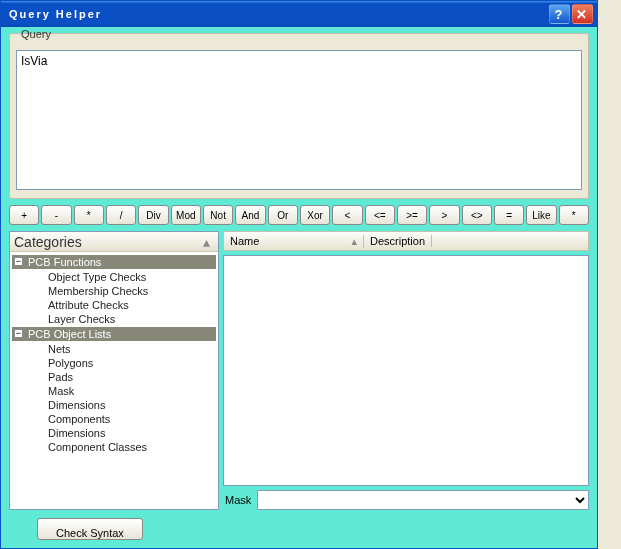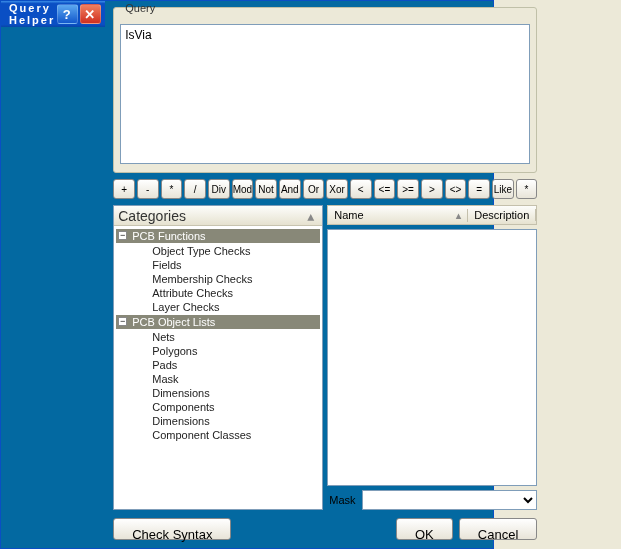--- a/index.html
+++ b/index.html
@@ -5,26 +5,26 @@
     * { box-sizing: border-box; margin: 0; padding: 0; }
     body {
       font-family: Tahoma, Arial, sans-serif;
       font-size: 11px;
       background: #ece9d8;
       width: 621px;
       height: 549px;
       overflow: hidden;
     }
     .window {
-      width: 494px;
+      width: 598px;
       height: 549px;
       border: 1px solid #0a4fc4;
-      background: #0369a1;
+      background: #5eead4;
       display: flex;
-      flex-direction: row;
+      flex-direction: column;
     }
     .titlebar {
       background: linear-gradient(to bottom, #3b8ee8 0%, #0a4fc4 10%, #0a4fc4 90%, #0846a8 100%);
       height: 26px;
       display: flex;
       align-items: center;
       padding: 0 4px 0 8px;
       color: #fff;
       font-weight: bold;
       font-family: "Trebuchet MS", Tahoma, sans-serif;
@@ -186,22 +186,23 @@
       display:flex;
       justify-content:space-between;
       padding: 4px 0 0 0;
     }
     .footer-btn {
       height:22px;
       padding: 8px 18px;
       border:1px solid #888;
       border-radius:3px;
       background: linear-gradient(to bottom, #fff, #e8e4d8);
-      font-size:13px;
+      font-size:11px;
       cursor:pointer;
+      margin-left:28px;
     }
     .footer .right { display:flex; gap:6px; }
     .tree::-webkit-scrollbar { width:16px; }
     .tree::-webkit-scrollbar-track { background:#e8e4d4; }
     .tree::-webkit-scrollbar-thumb { background:#c4c0ac; border:1px solid #888;}
   </style>
 </head>
 <body>
 
 <div class="window">
@@ -242,21 +243,20 @@
         <div class="panel-header">
           <span class="col">Categories</span>
           <span class="sort">▴</span>
         </div>
         <div class="tree">
           <div class="tree-group">
             <span class="expander">−</span>
             <span>PCB Functions</span>
           </div>
           <div class="tree-item">Object Type Checks</div>
-          <div class="tree-item">Fields</div>
           <div class="tree-item">Membership Checks</div>
           <div class="tree-item">Attribute Checks</div>
           <div class="tree-item">Layer Checks</div>
           <div class="tree-group">
             <span class="expander">−</span>
             <span>PCB Object Lists</span>
           </div>
           <div class="tree-item">Nets</div>
           <div class="tree-item">Polygons</div>
           <div class="tree-item">Pads</div>
@@ -279,19 +279,15 @@
         <div class="name-desc-body"></div>
         <div class="mask-row">
           <span class="mask-label">Mask</span>
           <select class="mask-select"></select>
         </div>
       </div>
     </div>
 
     <div class="footer">
       <button class="footer-btn">Check Syntax</button>
-      <div class="right">
-        <button class="footer-btn">OK</button>
-        <button class="footer-btn">Cancel</button>
-      </div>
     </div>
   </div>
 </div>
 
 </body></html>

